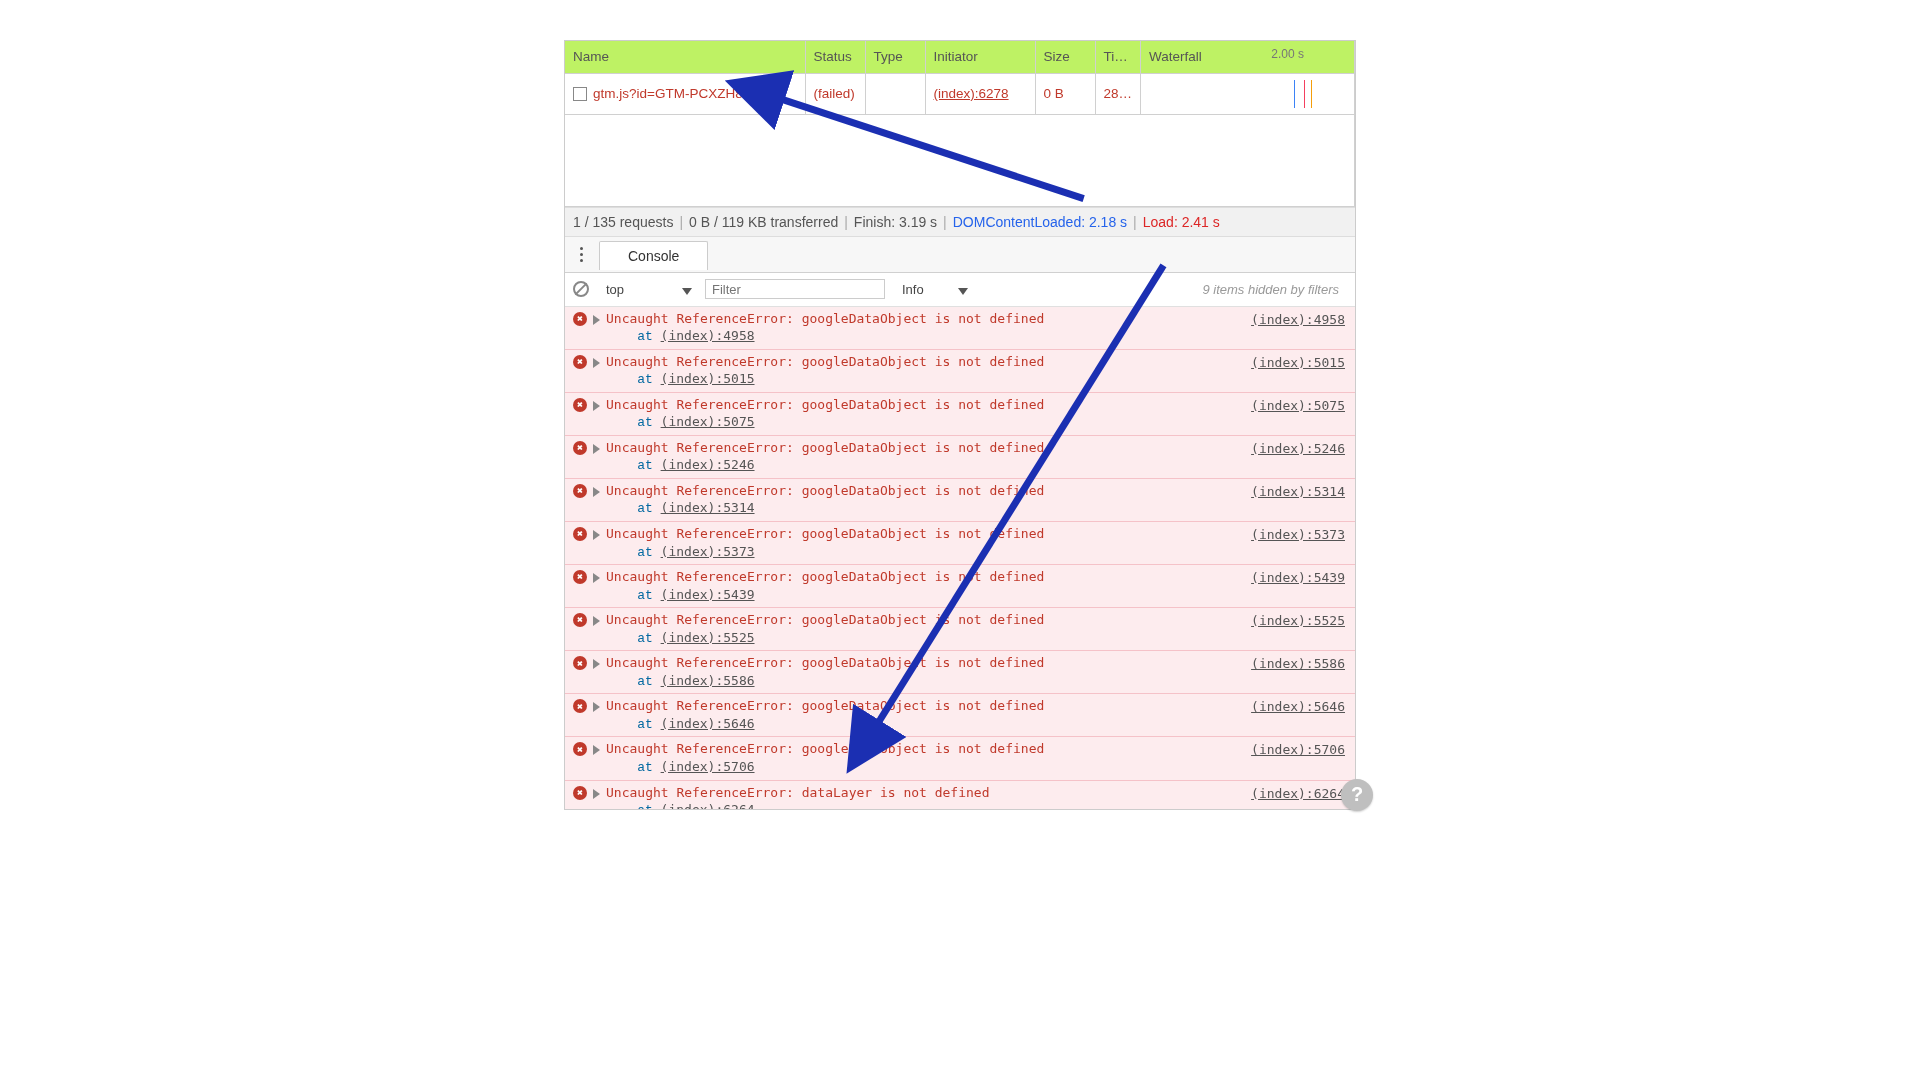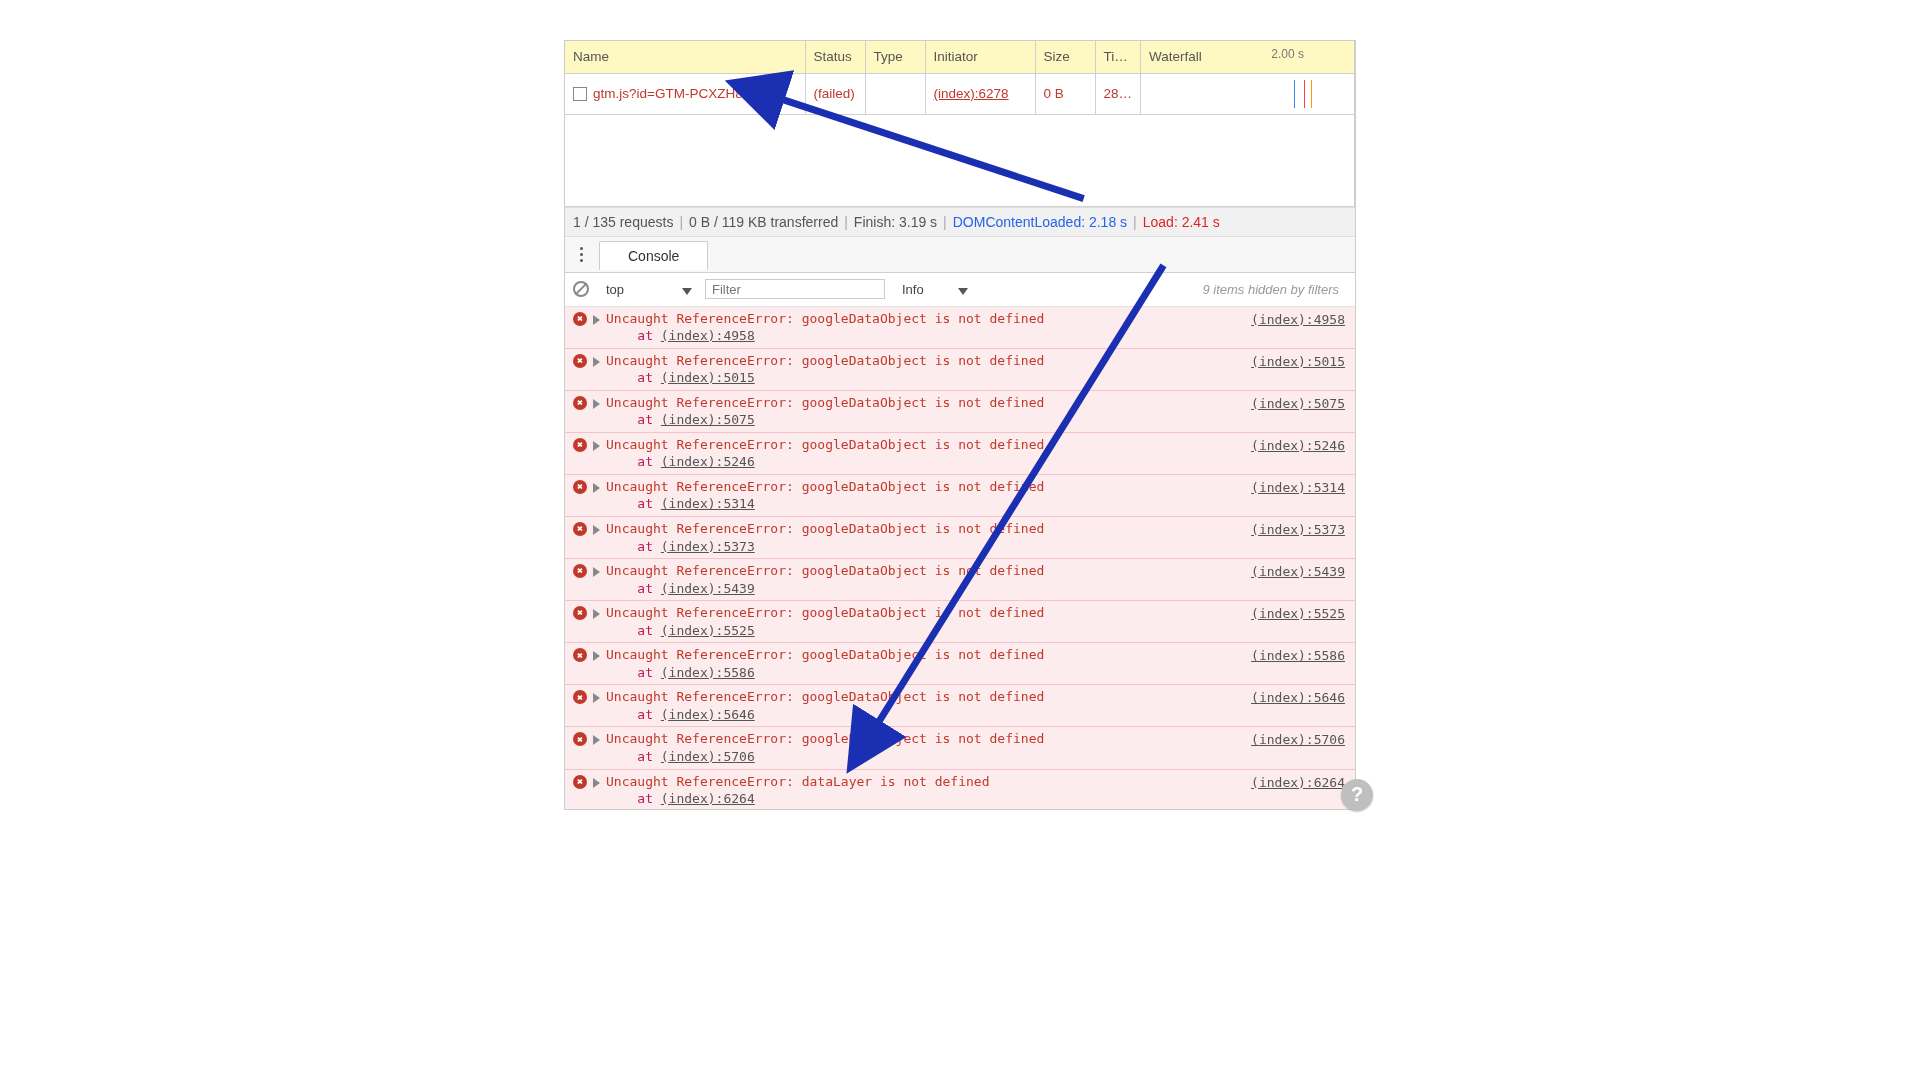--- a/index.html
+++ b/index.html
@@ -27,21 +27,21 @@
     border-right: 1px solid #d0d0d0;
     border-bottom: 1px solid #d0d0d0;
     padding: 6px 8px;
     text-align: left;
     vertical-align: middle;
     white-space: nowrap;
     overflow: hidden;
   }
   .net-table th {
     font-weight: 400;
-    background: #fef9c3;
+    background: #bef264;
     color: #555;
     height: 32px;
   }
   .net-table tr.data-row td { height: 30px; }
   .col-name { width: 240px; }
   .col-status { width: 60px; }
   .col-type { width: 60px; }
   .col-init { width: 110px; }
   .col-size { width: 60px; text-align: right; }
   .col-time { width: 32px; }
@@ -158,21 +158,21 @@
     display: flex; align-items: center; justify-content: center;
     margin-top: 2px; margin-right: 4px; flex: 0 0 auto;
   }
   .expand-tri {
     width: 0; height: 0;
     border-top: 5px solid transparent; border-bottom: 5px solid transparent;
     border-left: 7px solid #888;
     margin: 5px 6px 0 2px; flex: 0 0 auto;
   }
   .entry-text { flex: 1 1 auto; white-space: pre; overflow: hidden; }
-  .entry-text .at-line { color: #be185d; }
+  .entry-text .at-line { color: #0369a1; font-family: Liberation Mono, monospace; }
   .entry-text .src-link { color: #555; text-decoration: underline; }
   .entry-source {
     flex: 0 0 auto; color: #555; text-decoration: underline;
     margin-left: 8px; white-space: nowrap;
     align-self: flex-start; padding-top: 1px;
   }
 
   
   .arrows {
     position: absolute; inset: 0; pointer-events: none;

